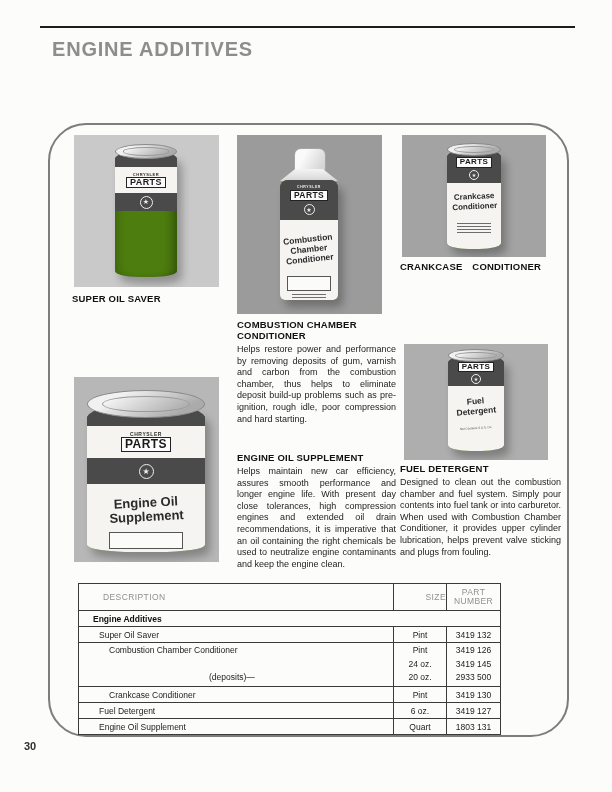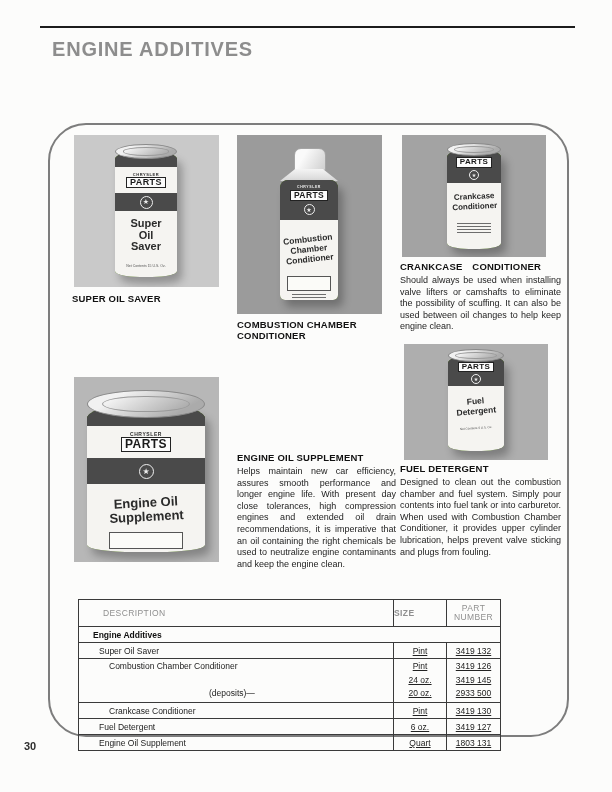--- a/index.html
+++ b/index.html
@@ -57,35 +57,35 @@
   .tblock h3{margin:0 0 3px 0;font-size:9.5px;letter-spacing:.2px;color:#111;}
   .tblock h3.spread{word-spacing:7px;}
   .tblock p{margin:0;font-size:9px;line-height:11.6px;text-align:justify;color:#1d1d1d;}
   .tb1{left:72px;top:293px;}
   .tb2{left:237px;top:319px;width:159px;}
   .tb3{left:400px;top:261px;}
   .tb4{left:237px;top:452px;width:159px;}
   .tb5{left:400px;top:463px;}
 
   
-  .ptable{position:absolute;left:78px;top:599px;border-collapse:collapse;
+  .ptable{position:absolute;left:78px;top:583px;border-collapse:collapse;
           font-size:8.5px;color:#222;table-layout:fixed;}
   .ptable td{border:1px solid #3a3a3a;padding:0;}
   .ptable .w-desc{width:290px;}
   .ptable .w-size{width:52px;}
   .ptable .w-part{width:53px;}
   .ptable tr.head td{height:26px;color:#8f8f8f;letter-spacing:.4px;vertical-align:middle;}
   .ptable tr.head .h-desc{padding-left:24px;}
-  .ptable tr.head .h-size{text-align:left;font-weight:bold;}
+  .ptable tr.head .h-size{text-align:right;}
   .ptable tr.head .h-part{text-align:center;line-height:9.5px;}
   .ptable tr.section td{height:15px;font-weight:bold;color:#101010;padding-left:14px;vertical-align:middle;}
   .ptable tr.row td{height:15px;vertical-align:middle;}
   .ptable .d1{padding-left:20px;}
   .ptable .d2{padding-left:30px;}
-  .ptable .c{text-align:center;text-decoration:underline;}
+  .ptable .c{text-align:center;}
   .ptable tr.multi td{height:42px;vertical-align:top;line-height:13.5px;padding-top:1px;}
   .ptable .aerosol{margin-left:100px;margin-top:13px;}
 </style>
 </head>
 <body>
 
 <div class="page">
 
   <div class="top-rule"></div>
   <div class="page-title">ENGINE ADDITIVES</div>
@@ -96,28 +96,20 @@
       <div class="can" style="left:41px;top:9px;width:62px;height:134px;">
         <div class="lid" style="height:13px;"></div>
         <div class="cyl" style="left:0;top:7px;width:62px;height:126px;">
           <div class="band dark" style="height:16px;"></div>
           <div class="band light" style="height:26px;justify-content:center;">
             <div class="brand-small">CHRYSLER</div>
             <div class="brand-box" style="font-size:9px;">PARTS</div>
           </div>
           <div class="band dark" style="height:18px;justify-content:center;">
             <span class="pentastar" style="width:11px;height:11px;font-size:7px;"></span>
-          </div>
-          <div class="band light" style="flex:1;justify-content:flex-start;padding-top:7px;">
-            <div class="can-name" style="font-size:11px;line-height:11.5px;">
-              <div>Super</div>
-              <div>Oil</div>
-              <div>Saver</div>
-            </div>
-            <div class="can-foot" style="font-size:3.5px;margin-top:11px;">Net Contents 15 U.S. Oz.</div>
           </div>
         </div>
       </div>
     </div>
 
     <div class="photo ph2" style="position:absolute;left:187px;top:10px;">
       <div class="can" style="left:0;top:0;width:145px;height:179px;">
         <div style="position:absolute;left:57px;top:13px;width:30px;height:21px;border-radius:7px 7px 2px 2px;background:linear-gradient(120deg,#fafafa 30%,#cfcfcf);border:1px solid #a5a5a5;"></div>
         <div style="position:absolute;left:43px;top:34px;width:58px;height:12px;background:linear-gradient(#f4f4f4,#d6d6d6);clip-path:polygon(26% 0,74% 0,100% 100%,0 100%);"></div>
         <div class="cyl" style="left:43px;top:45px;width:58px;height:120px;border-radius:8px 8px 5px 5px;">
@@ -204,25 +196,25 @@
     </div>
 
   </div>
 
   <div class="tblock tb1">
     <h3>SUPER OIL SAVER</h3>
   </div>
 
   <div class="tblock tb2">
     <h3>COMBUSTION CHAMBER CONDITIONER</h3>
+    <p>Helps restore power and performance by removing deposits of gum, varnish and carbon from the combustion chamber, thus helps to eliminate deposit build-up problems such as pre-ignition, rough idle, poor compression and hard starting.</p>
   </div>
 
   <div class="tblock tb3">
     <h3 class="spread">CRANKCASE CONDITIONER</h3>
-    <p>Should always be used when installing valve lifters or camshafts to eliminate the possibility of scuffing. It can also be used between oil changes to help keep engine clean.</p>
   </div>
 
   <div class="tblock tb4">
     <h3>ENGINE OIL SUPPLEMENT</h3>
     <p>Helps maintain new car efficiency, assures smooth performance and longer engine life. With present day close tolerances, high compression engines and extended oil drain recommendations, it is imperative that an oil containing the right chemicals be used to neutralize engine contaminants and keep the engine clean.</p>
   </div>
 
   <div class="tblock tb5">
     <h3>FUEL DETERGENT</h3>
     <p>Designed to clean out the combustion chamber and fuel system. Simply pour contents into fuel tank or into carburetor. When used with Combustion Chamber Conditioner, it provides upper cylinder lubrication, helps prevent valve sticking and plugs from fouling.</p>

